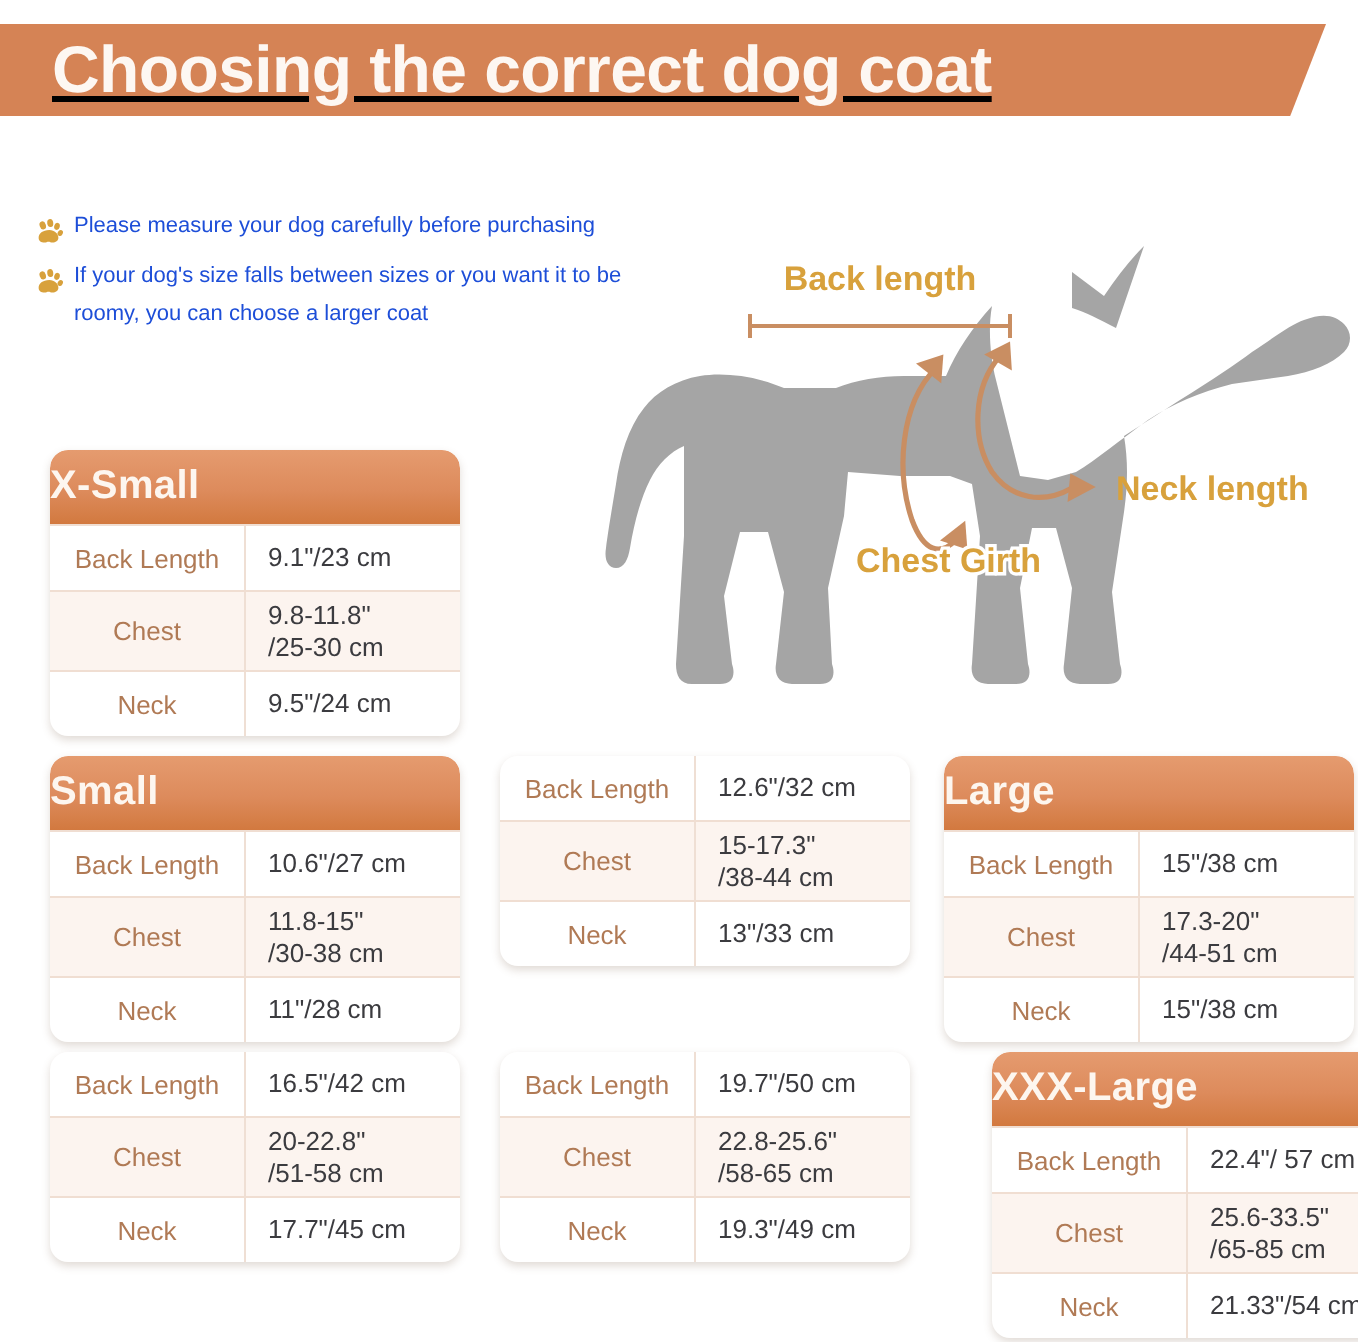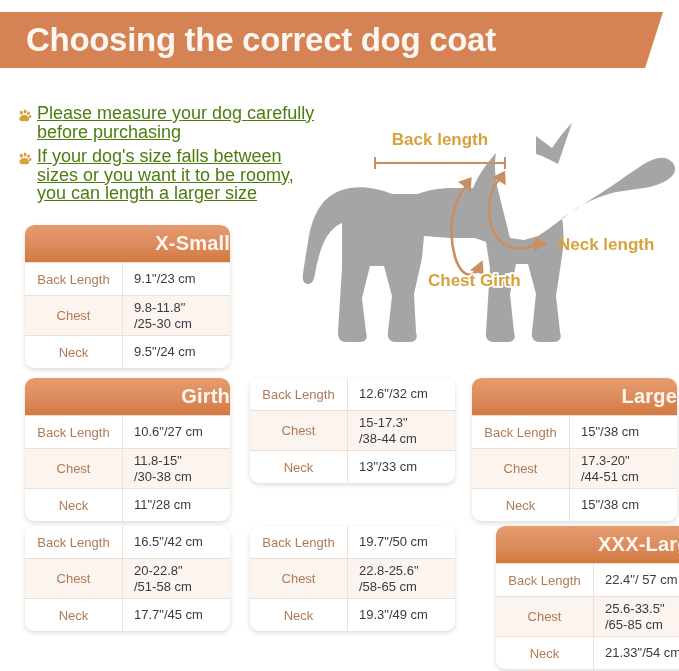--- a/index.html
+++ b/index.html
@@ -14,26 +14,27 @@
     font-family: "Liberation Sans", sans-serif;
     overflow: hidden;
   }
 
   
   #banner {
     position: absolute;
     left: 0;
     top: 12px;
     width: 663px;
-    height: 56px;
+    height: 46px;
     background: #d58355;
     -webkit-clip-path: polygon(0 0, 100% 0, 97.3% 100%, 0 100%);
     clip-path: polygon(0 0, 100% 0, 97.3% 100%, 0 100%);
     display: flex;
     align-items: center;
+    text-decoration: underline;
   }
   #banner-title {
     color: #fdf7f2;
     font-size: 33px;
     font-weight: bold;
     letter-spacing: -0.3px;
     margin-left: 26px;
     white-space: nowrap;
   }
 
@@ -50,24 +51,23 @@
     margin-bottom: 6px;
   }
   .paw {
     width: 15px;
     height: 15px;
     flex: 0 0 15px;
     margin-top: 4px;
     margin-right: 5px;
   }
   .note-text {
-    font-size: 18px;
+    font-size: 11px;
     line-height: 18.5px;
-    color: #4d7c0f;
-    text-decoration: underline;
+    color: #1d4ed8;
   }
 
   
   #diagram {
     position: absolute;
     left: 300px;
     top: 118px;
     width: 379px;
     height: 245px;
   }
@@ -81,22 +81,21 @@
     border-radius: 9px;
     box-shadow: 0 2px 4px rgba(120,90,70,0.22);
     overflow: hidden;
   }
   .st-head {
     height: 37px;
     background: linear-gradient(to bottom, #e59b6f 0%, #dd8b5c 55%, #d2793f 100%);
     border-radius: 9px 9px 0 0;
     display: flex;
     align-items: center;
-    justify-content: flex-end;
-    padding-left: 18px;
+    justify-content: flex-start;
   }
   .st-head-label {
     color: #fdf6ef;
     font-size: 20px;
     font-weight: bold;
     letter-spacing: 0.2px;
   }
   .st-row {
     display: flex;
     align-items: stretch;
@@ -165,21 +164,21 @@
   <div class="note">
     <span class="paw">
       <svg viewBox="0 0 24 24" width="15" height="15">
         <ellipse cx="7" cy="7.5" rx="2.5" ry="3.3" fill="#d8a13c" transform="rotate(-18 7 7.5)"></ellipse>
         <ellipse cx="13" cy="5.6" rx="2.4" ry="3.3" fill="#d8a13c" transform="rotate(-6 13 5.6)"></ellipse>
         <ellipse cx="18.4" cy="8.3" rx="2.2" ry="2.9" fill="#d8a13c" transform="rotate(16 18.4 8.3)"></ellipse>
         <ellipse cx="21" cy="13.6" rx="2" ry="2.5" fill="#d8a13c" transform="rotate(30 21 13.6)"></ellipse>
         <path d="M12.3 11.2c4.2 0 7.2 3.1 7.2 6.2 0 2.6-2.3 3.8-4.6 3.8-1.6 0-2.1-.6-3.3-.6s-1.8.6-3.4.6c-2.3 0-4.5-1.3-4.5-3.9 0-3.1 3.1-6.1 8.6-6.1z" fill="#d8a13c"></path>
       </svg>
     </span>
-    <span class="note-text">If your dog's size falls between sizes or you want it to be roomy, you can length a larger size</span>
+    <span class="note-text">If your dog's size falls between sizes or you want it to be roomy, you can choose a larger coat</span>
   </div>
 
 </div>
 
 <div id="diagram">
   <svg width="379" height="245" viewBox="0 0 379 245">
 
     <g>
       <path fill="#a5a5a5" d="M272 5 L258 46 C250 42 243 38 236 36 L236 18 L252 30 Q262 15 272 5 Z"></path>
       <path fill="#a5a5a5" d="
@@ -283,21 +282,21 @@
 /25-30 cm</div>
   </div>
   <div class="st-row">
     <div class="st-key">Neck</div>
     <div class="st-val">9.5"/24 cm</div>
   </div>
 </div>
 
 <div class="size-table" id="tbl-s">
   <div class="st-head">
-    <span class="st-head-label">Girth</span>
+    <span class="st-head-label">Small</span>
   </div>
   <div class="st-row">
     <div class="st-key">Back Length</div>
     <div class="st-val">10.6"/27 cm</div>
   </div>
   <div class="st-row alt">
     <div class="st-key">Chest</div>
     <div class="st-val">11.8-15"
 /30-38 cm</div>
   </div>

